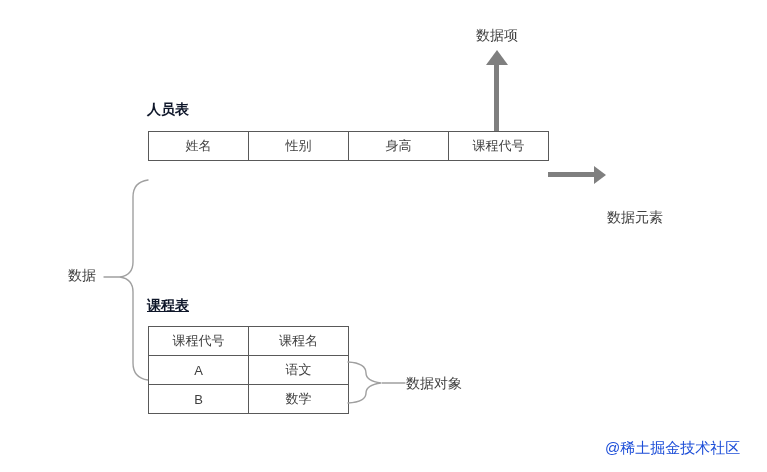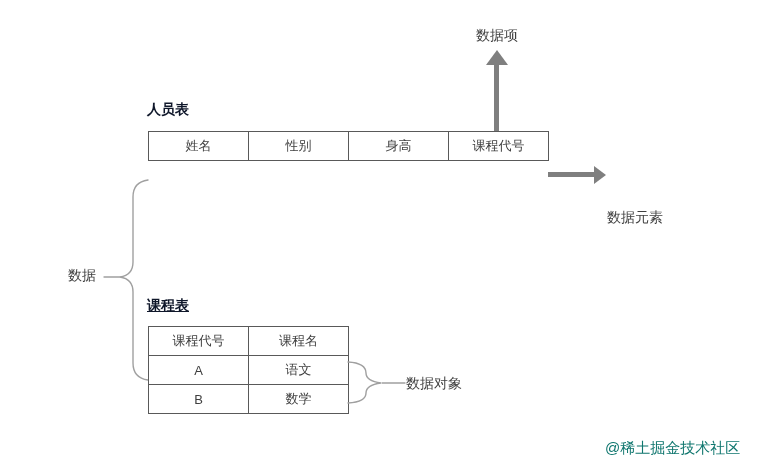--- a/index.html
+++ b/index.html
@@ -71,21 +71,21 @@
   }
   .brace-svg { overflow: visible; }
   .brace-path {
     fill: none;
     stroke: #a0a0a0;
     stroke-width: 1.4;
     stroke-linecap: round;
   }
   .watermark {
     font-size: 15px;
-    color: #0f766e;
+    color: #1d4ed8;
     white-space: nowrap;
   }
 </style>
 </head>
 <body>
 
 <div class="canvas">
 
   <div class="abs label" style="left:447px; top:27px; width:100px; text-align:center;">数据项</div>
   <div class="abs v-arrow-head"></div>

